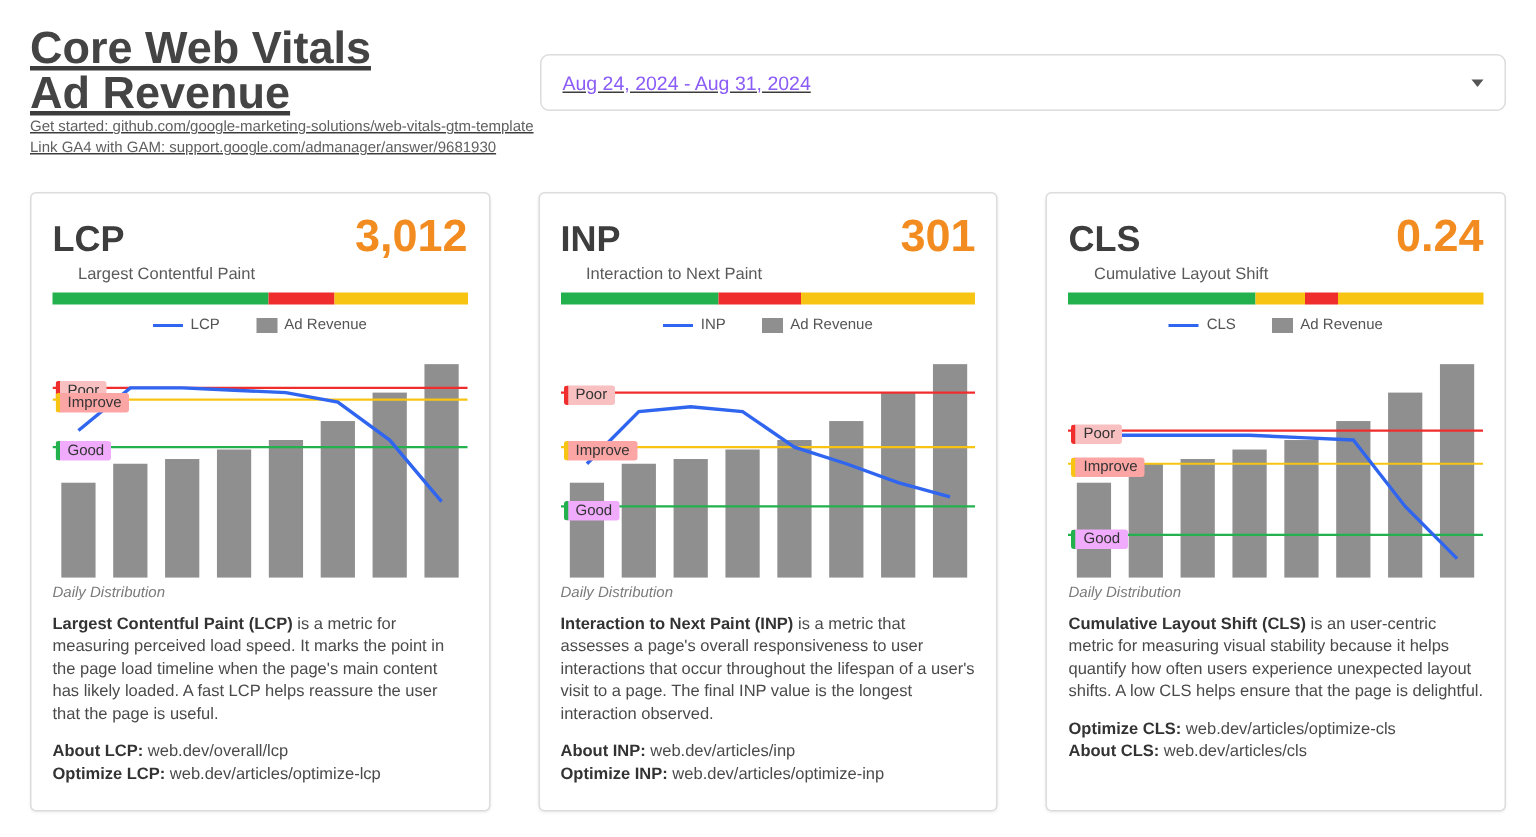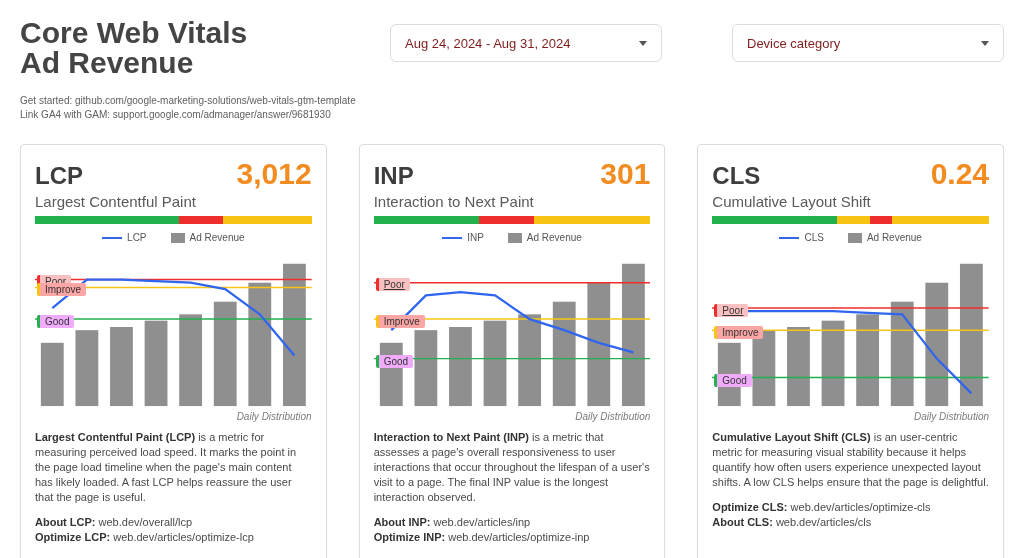--- a/index.html
+++ b/index.html
@@ -17,42 +17,42 @@
   *{box-sizing:border-box;}
   body{
     margin:0;
     padding:18px 20px 24px;
     font-family:Arial,Helvetica,sans-serif;
     background:var(--bg);
     color:var(--text);
     width:1024px;
   }
   
-  .header{display:flex;align-items:flex-start;gap:30px;padding-bottom:8px;}
+  .header{display:flex;align-items:flex-start;padding-bottom:8px;text-decoration:underline;}
   .title-block{flex:0 0 340px;}
   h1{margin:0;font-size:30px;line-height:30px;color:#444;font-weight:700;}
-  .sub-links{margin-top:16px;font-size:10px;color:#606060;line-height:14px;}
+  .sub-links{margin-top:0;font-size:10px;color:#606060;line-height:14px;}
   .selectors{flex:1;display:flex;gap:70px;margin-top:6px;}
   .select{
     flex:1;display:flex;align-items:center;justify-content:space-between;
     height:38px;border:1px solid var(--card-border);border-radius:6px;
-    padding:0 14px;font-size:13px;color:#7f1d1d;background:#fff;
+    padding:0 14px;font-size:13px;color:#8b5cf6;background:#fff;margin-top:12px;
   }
   .select .caret{width:0;height:0;border-left:4px solid transparent;border-right:4px solid transparent;border-top:5px solid #555;}
 
   
   .cards{display:flex;gap:32px;margin-top:14px;}
   .card{
     flex:1;border:1px solid var(--card-border);border-radius:4px;
     padding:12px 14px 16px;background:#fff;box-shadow:0 1px 2px rgba(0,0,0,.06);
   }
   .card-header{display:flex;align-items:baseline;justify-content:space-between;}
   .metric-abbr{font-size:24px;font-weight:700;color:#3d3d3d;}
   .metric-value{font-size:30px;font-weight:700;color:var(--orange);}
-  .metric-full{font-size:15px;color:#5a5a5a;margin:2px 0 6px;}
+  .metric-full{font-size:11px;color:#5a5a5a;margin:2px 17px 6px;}
   .color-bar{display:flex;height:8px;}
   .color-bar div{height:100%;}
   .cb-green{background:var(--green);}
   .cb-yellow{background:var(--yellow);}
   .cb-red{background:var(--red);}
 
   
   .chart-wrap{margin-top:8px;}
   .legend{display:flex;justify-content:center;gap:24px;font-size:10px;color:#555;margin-bottom:4px;}
   .legkey{display:flex;align-items:center;gap:5px;}
@@ -63,24 +63,24 @@
   svg.chart-svg{width:100%;height:100%;display:block;}
   .bar{fill:var(--bar);}
   .line{stroke:var(--blue);stroke-width:2.3;fill:none;}
   .thresh{stroke-width:1.5;}
   .thresh.good{stroke:var(--green);}
   .thresh.imp {stroke:var(--yellow);}
   .thresh.poor{stroke:var(--red);}
   .band{font-size:10px;padding:1px 5px;border-radius:2px;display:inline-block;color:#333;}
   .band.good{background:#f0abfc;border-left:3px solid var(--green);}
   .band.imp {background:#fca5a5;border-left:3px solid var(--yellow);}
-  .band.poor{background:#f8c0c0;border-left:3px solid var(--red);text-decoration:underline;}
+  .band.poor{background:#f8c0c0;border-left:3px solid var(--red);}
   .bands{position:absolute;left:0;top:0;width:100%;height:100%;}
   .band-wrap{position:absolute;left:2px;}
-  .caption{text-align:right;font-style:italic;font-size:10px;color:#7b7b7b;margin-top:4px;}
+  .caption{text-align:left;font-style:italic;font-size:10px;color:#7b7b7b;margin-top:4px;}
 
   .desc{font-size:11px;color:#4a4a4a;line-height:15px;margin-top:8px;}
   .desc b{color:#333;}
   .card-links{margin-top:10px;font-size:11px;color:#4a4a4a;line-height:15px;}
   .card-links b{color:#333;}
 </style>
 </head>
 <body>
 
 <div class="header">
@@ -90,24 +90,20 @@
       <span>Ad Revenue</span>
     </h1>
     <div class="sub-links">
       <div>Get started: github.com/google-marketing-solutions/web-vitals-gtm-template</div>
       <div>Link GA4 with GAM: support.google.com/admanager/answer/9681930</div>
     </div>
   </div>
   <div class="selectors">
     <div class="select">
       <span>Aug 24, 2024 - Aug 31, 2024</span>
-      <span class="caret"></span>
-    </div>
-    <div class="select">
-      <span>Device category</span>
       <span class="caret"></span>
     </div>
   </div>
 </div>
 
 <div class="cards">
 
   <div class="card">
     <div class="card-header">
       <span class="metric-abbr">LCP</span>

